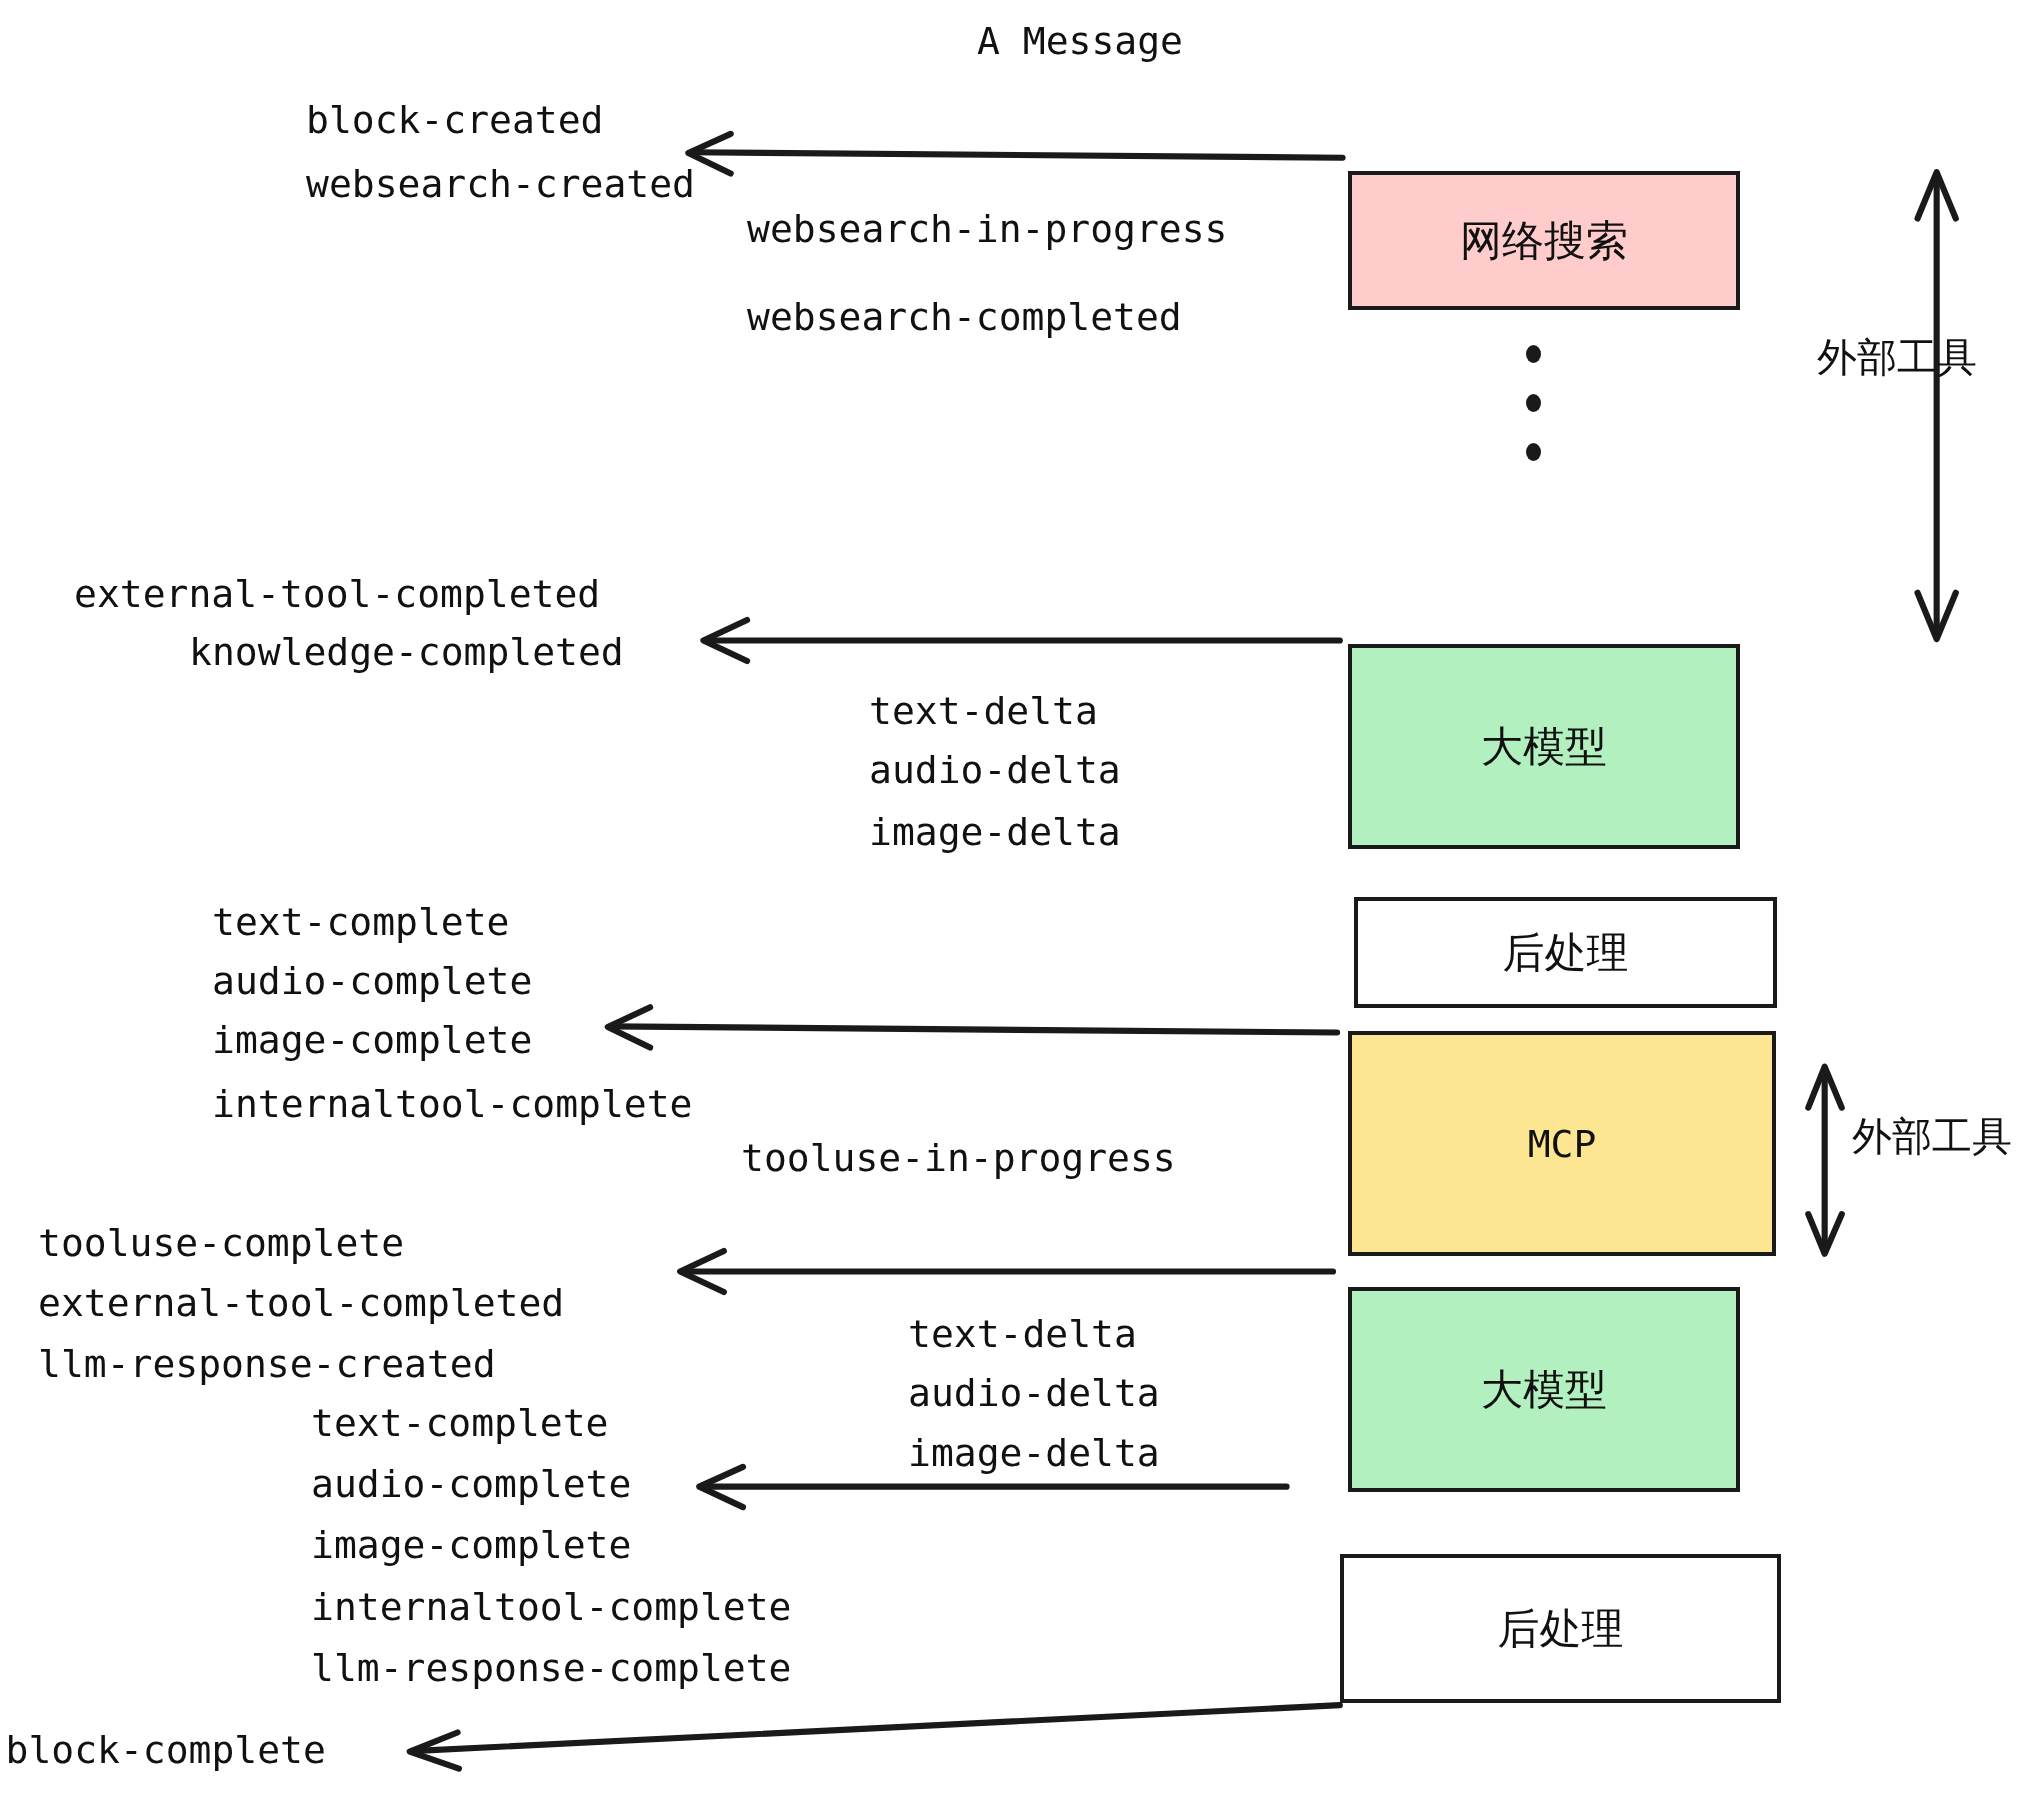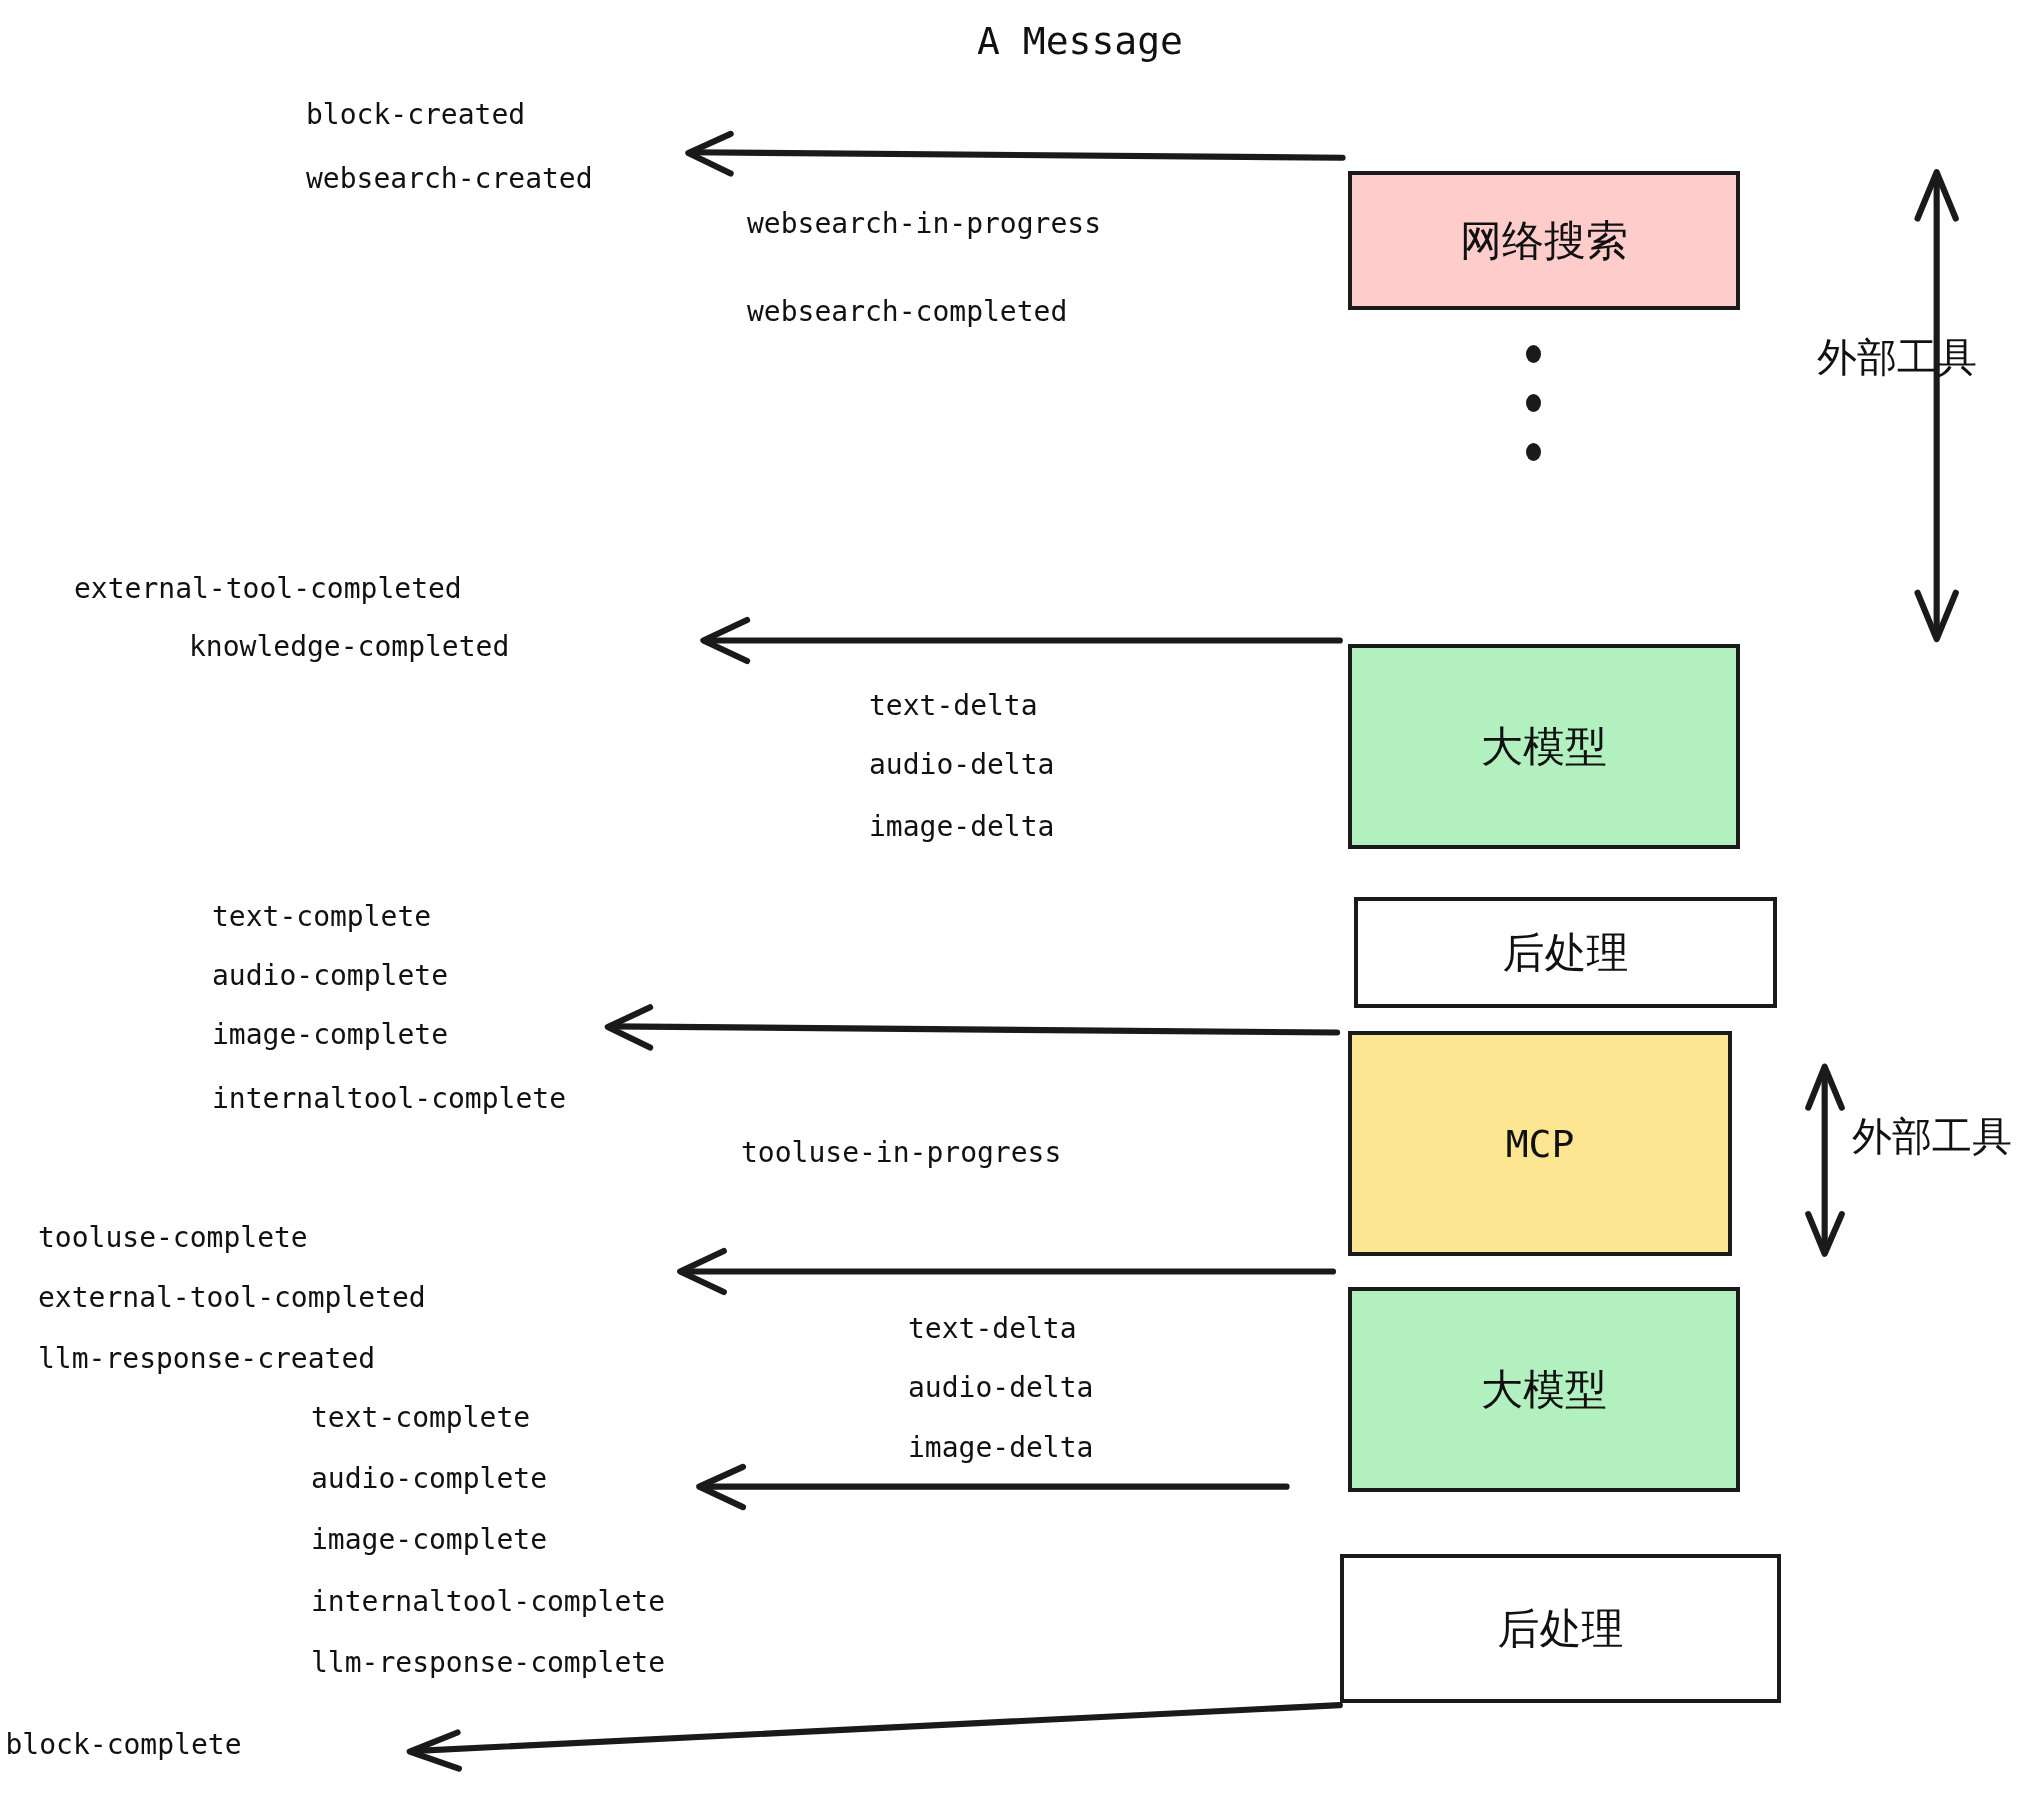--- a/index.html
+++ b/index.html
@@ -7,21 +7,21 @@
     position:relative;
     width:2035px;height:1796px;
     background:#ffffff;
     overflow:hidden;
     font-family:"DejaVu Sans Mono", monospace;
     border-radius:16px;
   }
   .lbl{
     position:absolute;
     font-family:"DejaVu Sans Mono","Liberation Mono",monospace;
-    font-size:28px;
+    font-size:38px;
     color:#111111;
     white-space:pre;
     letter-spacing:0px;
     line-height:1;
   }
   .title{
     position:absolute;
     font-family:"DejaVu Sans Mono","Liberation Mono",monospace;
     font-size:38px;
     color:#111111;
@@ -131,21 +131,21 @@
 
 
   <div class="box" id="box-llm-1" style="left:1348px;top:644px;width:392px;height:205px;background:#b3f0c0;">
     <span class="boxtext">大模型</span>
   </div>
 
   <div class="box" id="box-postprocess-1" style="left:1354px;top:897px;width:423px;height:111px;background:#ffffff;">
     <span class="boxtext">后处理</span>
   </div>
 
-  <div class="box mono" id="box-mcp" style="left:1348px;top:1031px;width:384px;height:225px;background:#fce692;">
+  <div class="box mono" id="box-mcp" style="left:1348px;top:1031px;width:428px;height:225px;background:#fce692;">
     <span class="boxtext">MCP</span>
   </div>
 
   <div class="box" id="box-llm-2" style="left:1348px;top:1287px;width:392px;height:205px;background:#b3f0c0;">
     <span class="boxtext">大模型</span>
   </div>
 
   <div class="box" id="box-postprocess-2" style="left:1340px;top:1554px;width:441px;height:149px;background:#ffffff;">
     <span class="boxtext">后处理</span>
   </div>

